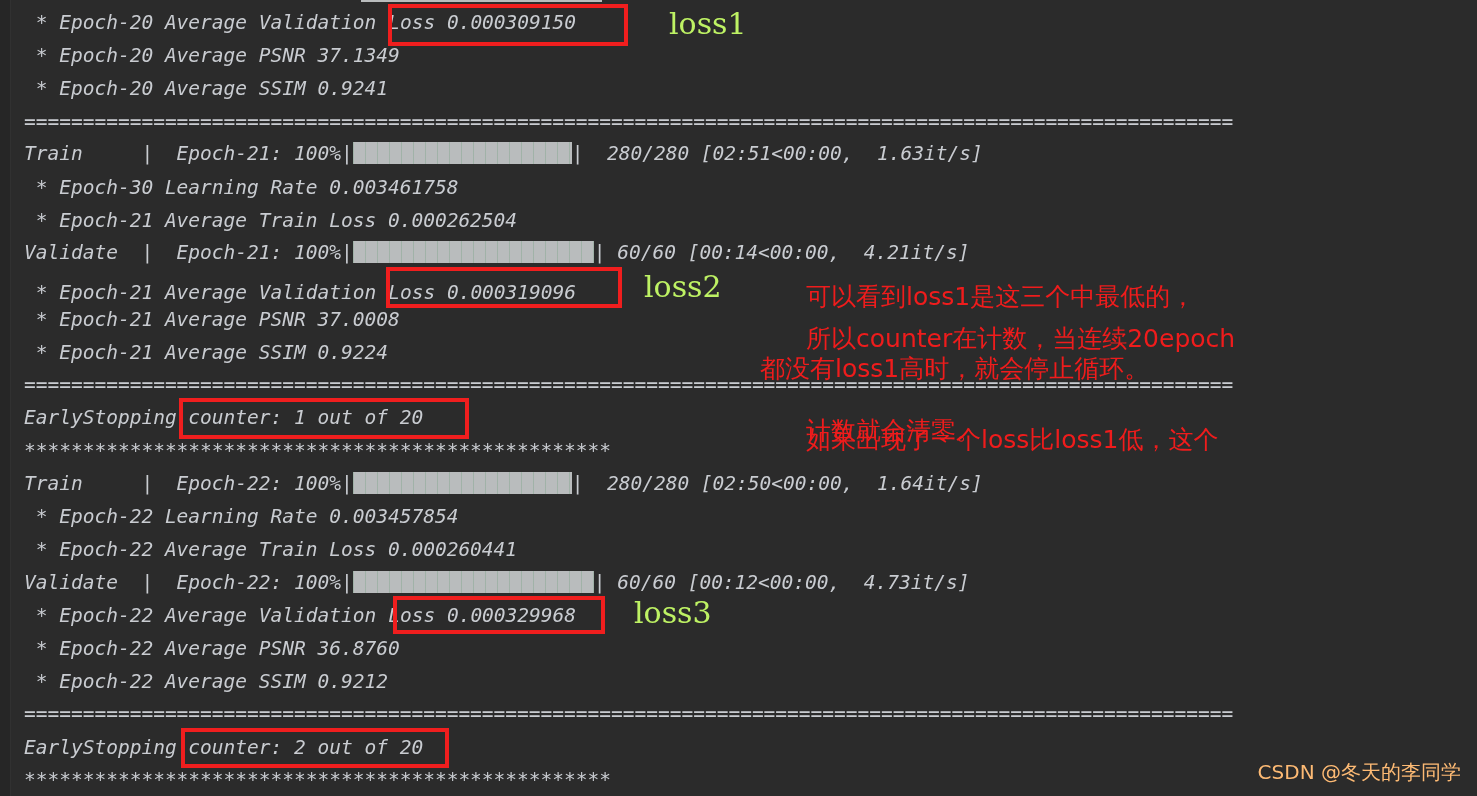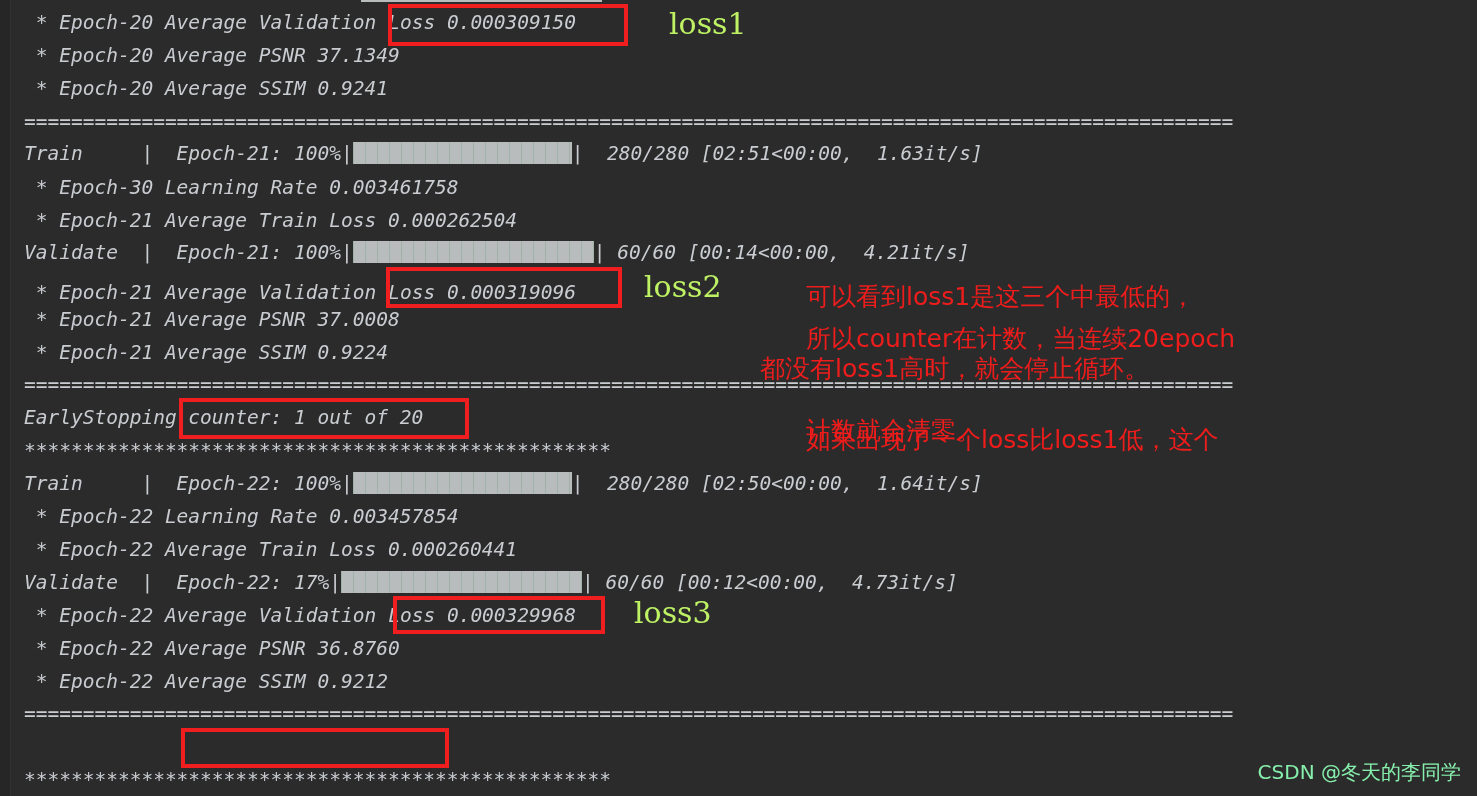--- a/index.html
+++ b/index.html
@@ -101,21 +101,21 @@
     font-family: "DejaVu Sans", "Liberation Sans", sans-serif;
     font-size: 25px;
     line-height: 30px;
     white-space: pre;
   }
 
   .watermark {
     position: absolute;
     right: 16px;
     bottom: 10px;
-    color: #86efac;
+    color: #fdba74;
     font-family: "DejaVu Sans", "Liberation Sans", sans-serif;
     font-size: 20px;
     white-space: pre;
   }
 </style>
 </head>
 <body>
 
 <div id="screen">
 
@@ -152,30 +152,31 @@
     <div class="line" style="top:401px;"><span>EarlyStopping</span><span> counter: 1 out of 20</span></div>
 
     <div class="line" style="top:434px;">**************************************************</div>
 
     <div class="line" style="top:467px;"><span>Train     |  Epoch-22: 100%|</span><span class="pbar train"></span><span>|  280/280 [02:50&lt;00:00,  1.64it/s]</span></div>
 
     <div class="line" style="top:500px;"> * Epoch-22 Learning Rate 0.003457854</div>
 
     <div class="line" style="top:533px;"> * Epoch-22 Average Train Loss 0.000260441</div>
 
-    <div class="line" style="top:566px;"><span>Validate  |  Epoch-22: 17%|</span><span class="pbar val"></span><span>| 60/60 [00:12&lt;00:00,  4.73it/s]</span></div>
+    <div class="line" style="top:566px;"><span>Validate  |  Epoch-22: 100%|</span><span class="pbar val"></span><span>| 60/60 [00:12&lt;00:00,  4.73it/s]</span></div>
 
     <div class="line" style="top:599px;"><span> * Epoch-22 Average Validation</span><span style="padding-left:12px;">Loss 0.000329968</span></div>
 
     <div class="line" style="top:632px;"> * Epoch-22 Average PSNR 36.8760</div>
 
     <div class="line" style="top:665px;"> * Epoch-22 Average SSIM 0.9212</div>
 
     <div class="line" style="top:697px;max-width:1210px;overflow:hidden;">=======================================================================================================</div>
 
+    <div class="line" style="top:731px;"><span>EarlyStopping</span><span> counter: 2 out of 20</span></div>
 
     <div class="line" style="top:763px;">**************************************************</div>
 
   </div>
 
   <div class="redbox" style="left:388px; top:4px;  width:240px; height:42px;"></div>
   <div class="redbox" style="left:386px; top:267px; width:236px; height:41px;"></div>
   <div class="redbox" style="left:393px; top:596px; width:212px; height:38px;"></div>
   <div class="redbox" style="left:179px; top:398px; width:290px; height:41px;"></div>
   <div class="redbox" style="left:181px; top:728px; width:268px; height:40px;"></div>

